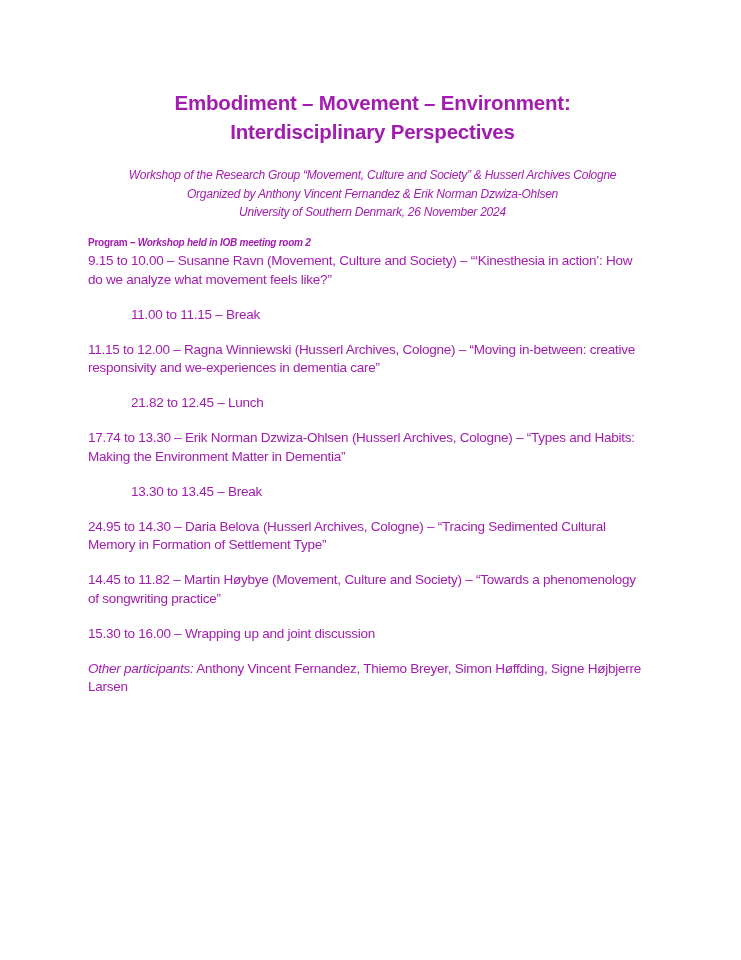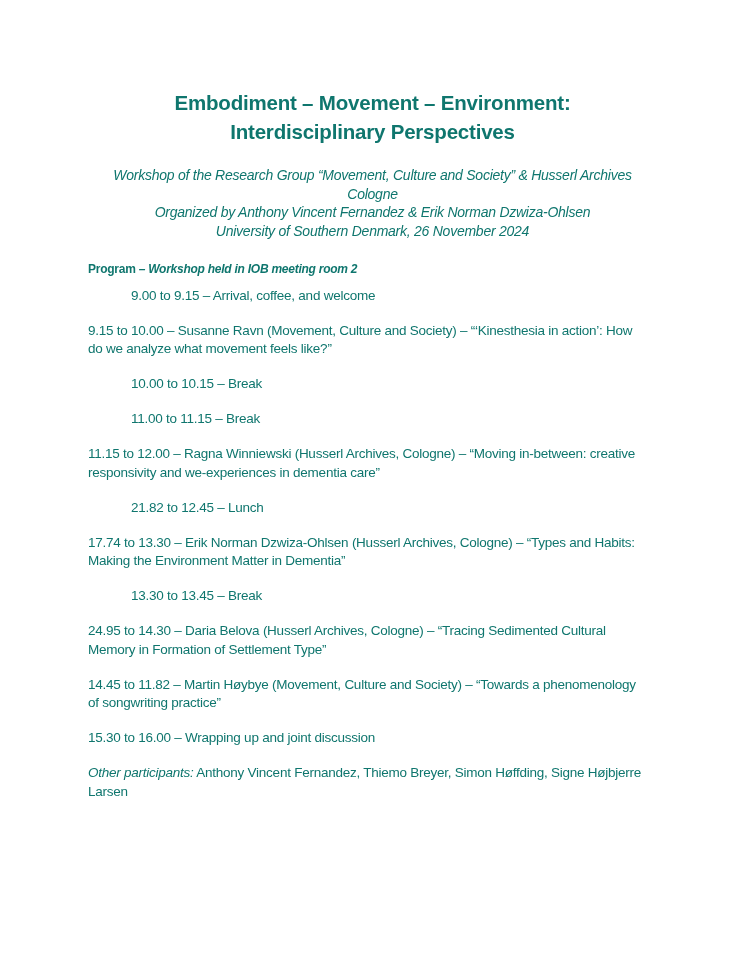--- a/index.html
+++ b/index.html
@@ -5,77 +5,75 @@
   * { margin: 0; padding: 0; box-sizing: border-box; }
   html, body { background: #ffffff; }
   .page {
     position: relative;
     width: 741px;
     height: 960px;
     background: #ffffff;
     overflow: hidden;
     padding: 88px 84px 0 88px;
     font-family: "Liberation Sans", sans-serif;
-    color: #0f766e;
+    color: #a21caf;
   }
   .doc-title {
     font-size: 20.5px;
     font-weight: bold;
     line-height: 29px;
     text-align: center;
     white-space: pre-line;
     letter-spacing: -0.2px;
     margin-bottom: 20px;
   }
   .doc-subtitle {
-    font-size: 14px;
+    font-size: 12px;
     font-style: italic;
     line-height: 18.5px;
     text-align: center;
     white-space: pre-line;
     letter-spacing: -0.25px;
-    margin-bottom: 20px;
+    margin-bottom: 12px;
   }
   .para {
     font-size: 13.5px;
     line-height: 18.5px;
     letter-spacing: -0.25px;
     white-space: pre-line;
     margin-bottom: 16.5px;
   }
   .heading-line {
-    font-size: 12px;
+    font-size: 10px;
     line-height: 18.5px;
     letter-spacing: -0.25px;
-    margin-bottom: 8px;
+    margin-bottom: 0;
   }
   .heading-line .bold { font-weight: bold; }
   .heading-line .bold-italic { font-weight: bold; font-style: italic; }
   .indent { padding-left: 43px; }
   .italic-label { font-style: italic; }
 </style>
 </head>
 <body>
 
 <div class="page">
 
   <div class="doc-title">Embodiment – Movement – Environment:
 Interdisciplinary Perspectives</div>
 
   <div class="doc-subtitle">Workshop of the Research Group “Movement, Culture and Society” &amp; Husserl Archives Cologne
 Organized by Anthony Vincent Fernandez &amp; Erik Norman Dzwiza-Ohlsen
 University of Southern Denmark, 26 November 2024</div>
 
   <p class="heading-line"><span class="bold">Program</span><span class="bold-italic"> – Workshop held in IOB meeting room 2</span></p>
 
-  <p class="para indent">9.00 to 9.15 – Arrival, coffee, and welcome</p>
 
   <p class="para">9.15 to 10.00 – Susanne Ravn (Movement, Culture and Society) – “‘Kinesthesia in action’: How
 do we analyze what movement feels like?”</p>
-  <p class="para indent">10.00 to 10.15 – Break</p>
   <p class="para indent">11.00 to 11.15 – Break</p>
   <p class="para">11.15 to 12.00 – Ragna Winniewski (Husserl Archives, Cologne) – “Moving in-between: creative
 responsivity and we-experiences in dementia care”</p>
   <p class="para indent">21.82 to 12.45 – Lunch</p>
   <p class="para">17.74 to 13.30 –  Erik Norman Dzwiza-Ohlsen (Husserl Archives, Cologne) – “Types and Habits:
 Making the Environment Matter in Dementia”</p>
   <p class="para indent">13.30 to 13.45 – Break</p>
   <p class="para">24.95 to 14.30 – Daria Belova (Husserl Archives, Cologne) – “Tracing Sedimented Cultural
 Memory in Formation of Settlement Type”</p>
   <p class="para">14.45 to 11.82 – Martin Høybye (Movement, Culture and Society) – “Towards a phenomenology

